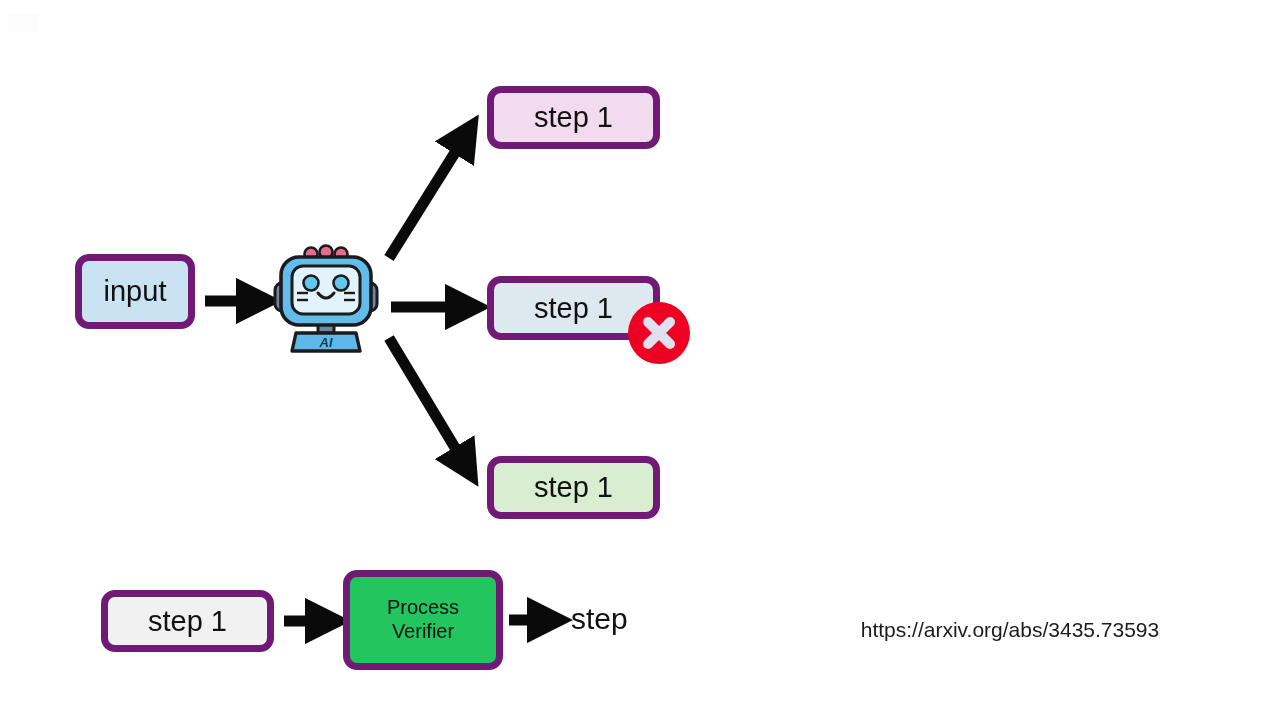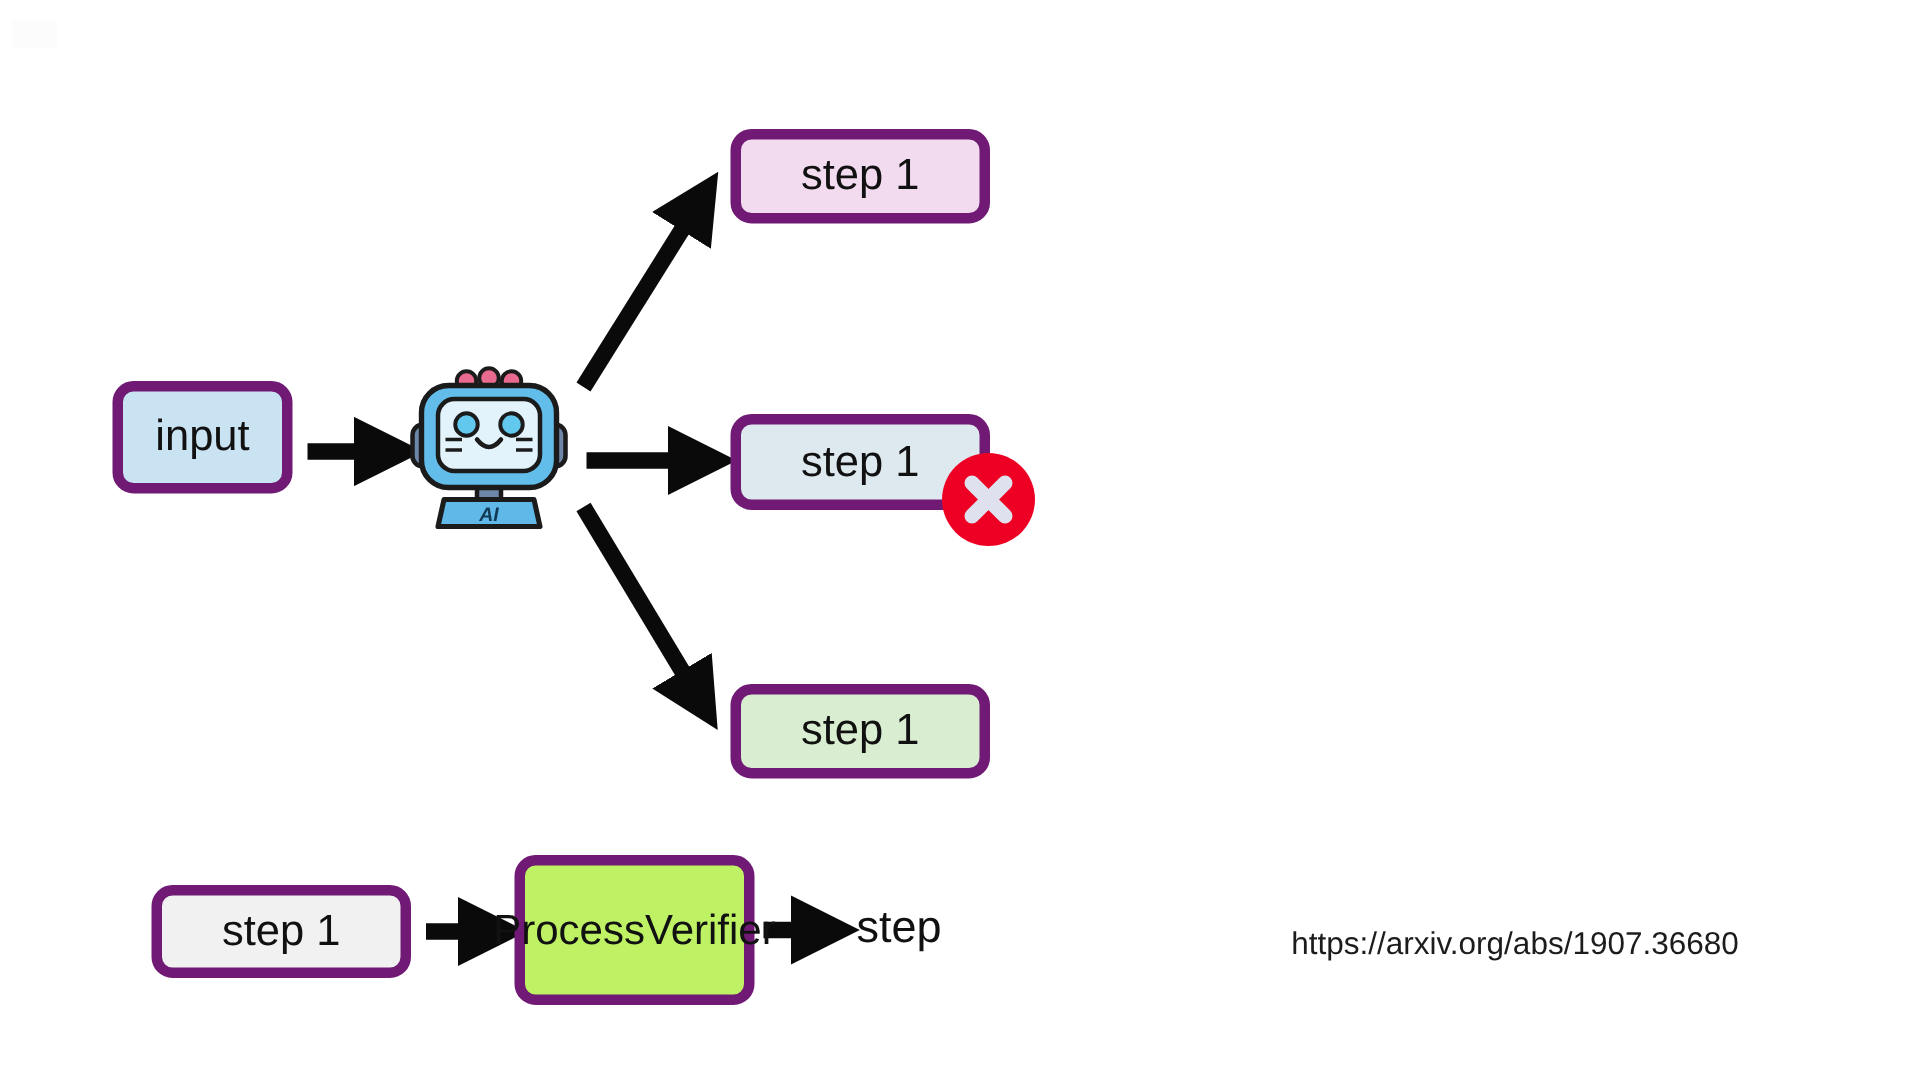--- a/index.html
+++ b/index.html
@@ -65,23 +65,23 @@
   }
   #node-step-gray {
     left: 101px; top: 590px;
     width: 173px; height: 62px;
     background: #f1f1f1;
     font-size: 29px;
   }
   #node-process-verifier {
     left: 343px; top: 570px;
     width: 160px; height: 100px;
-    background: #bef264;
-    font-size: 28px;
-    flex-direction: row;
+    background: #22c55e;
+    font-size: 20px;
+    flex-direction: column;
   }
 
   
   .plain-text {
     position: absolute;
     color: #111111;
   }
   #text-score {
     left: 571px; top: 602px;
     font-size: 30px;
@@ -209,16 +209,16 @@
   </div>
 
   <div class="node" id="node-process-verifier">
     <span class="node-label">Process</span>
     <span class="node-label">Verifier</span>
   </div>
 
   <div class="plain-text" id="text-score">step</div>
 
   <div id="citation">
-    <span class="cite-line">https://arxiv.org/abs/1907.36680</span>
+    <span class="cite-line">https://arxiv.org/abs/3435.73593</span>
   </div>
 
 </div>
 
 </body></html>

